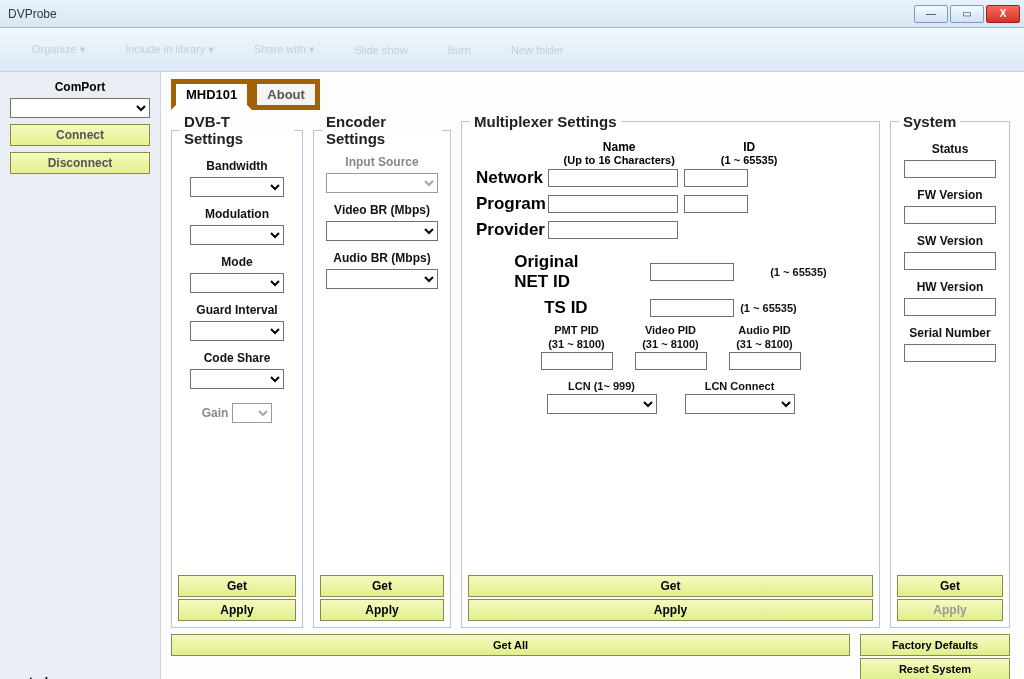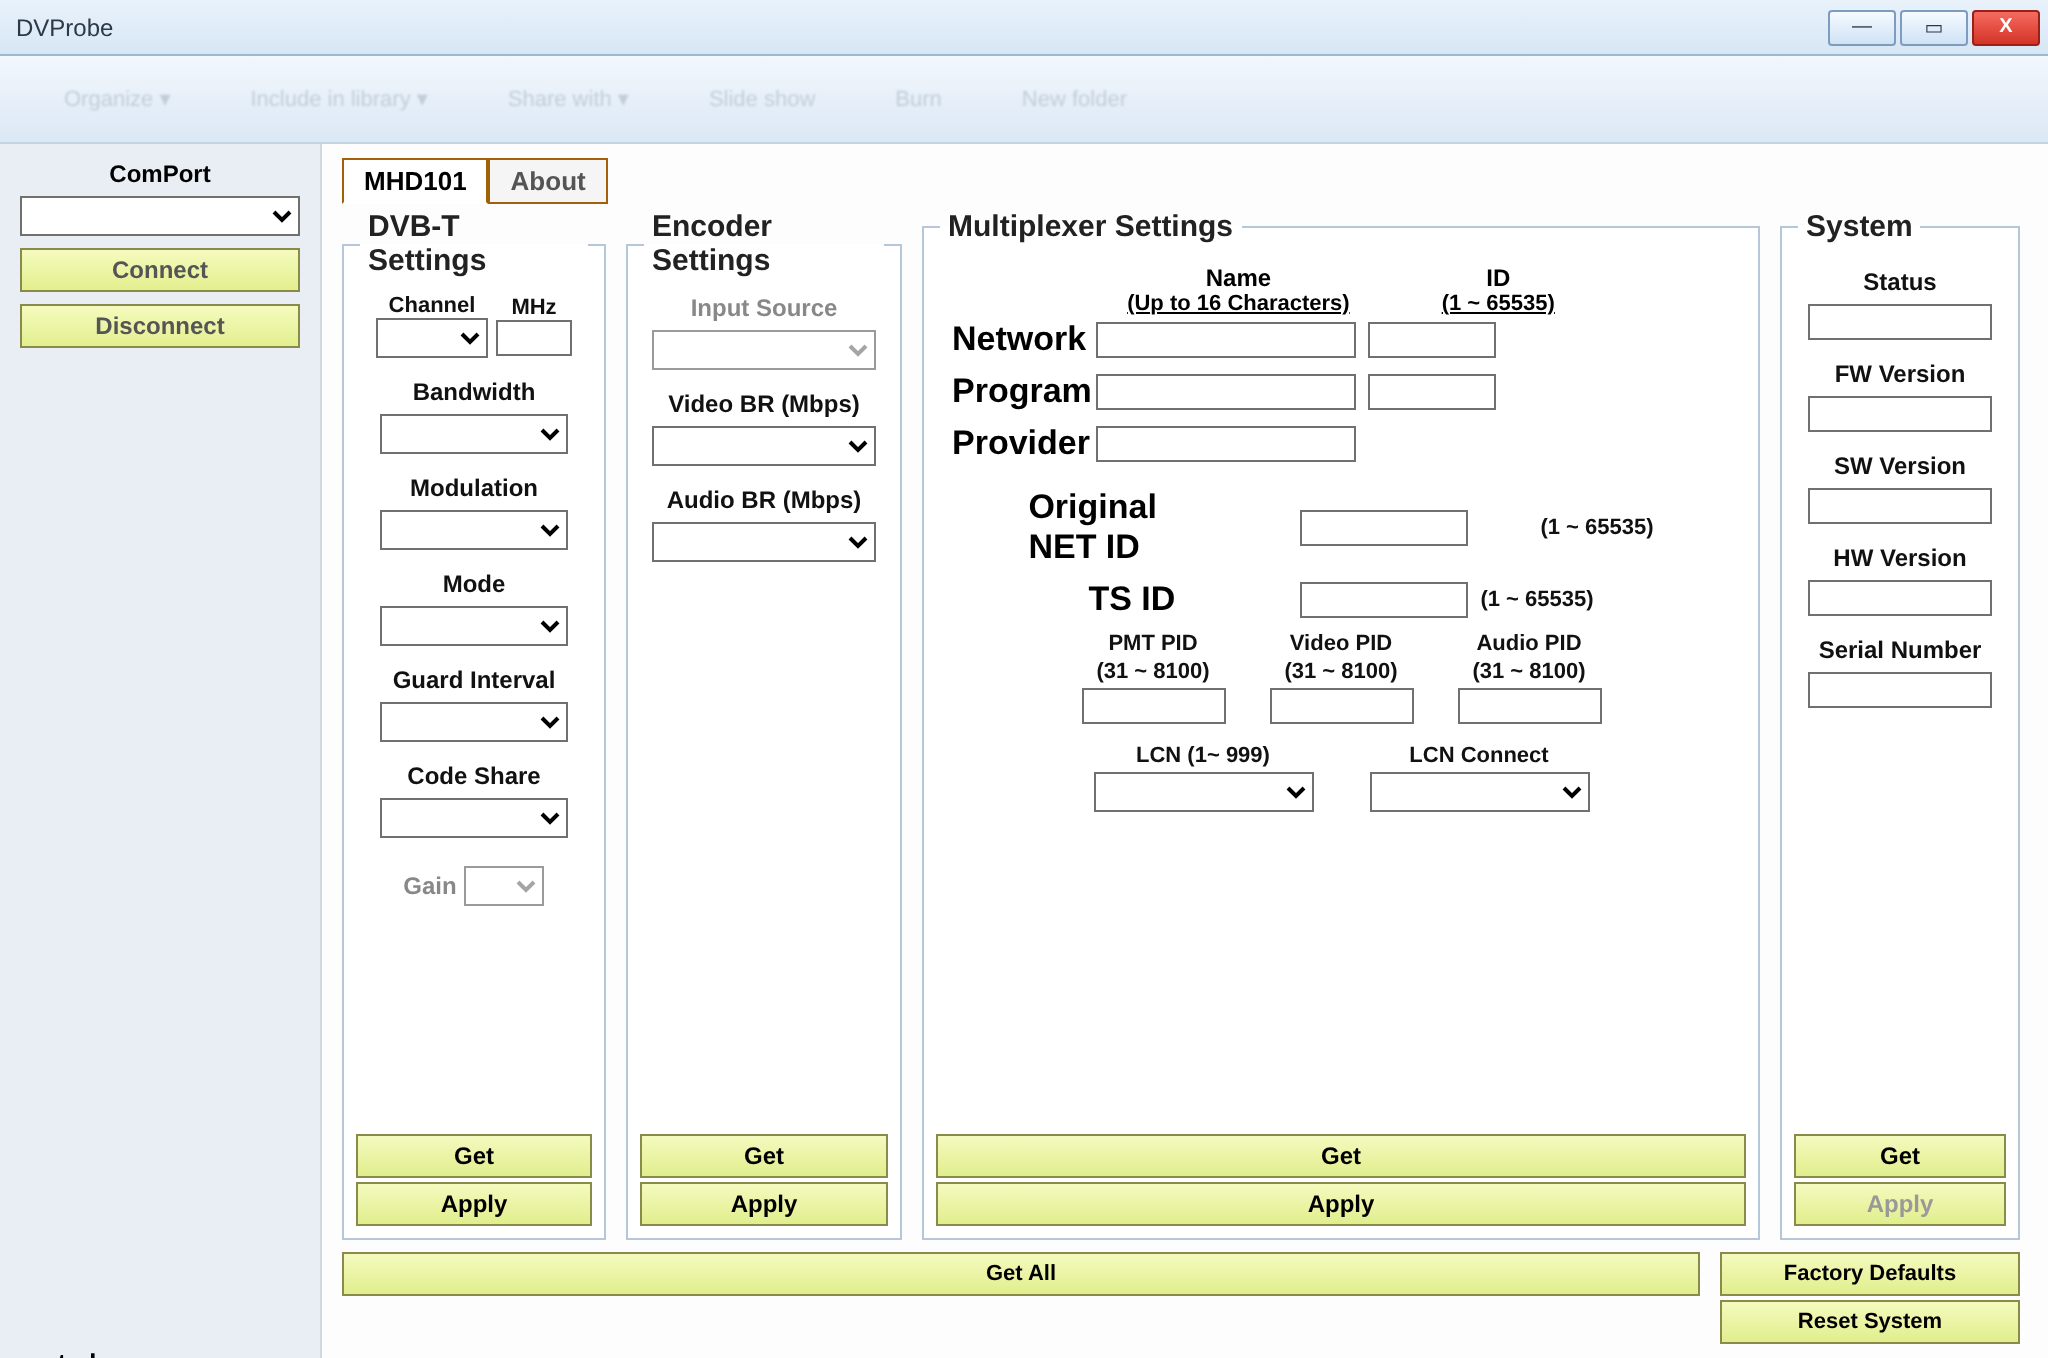--- a/index.html
+++ b/index.html
@@ -87,21 +87,21 @@
     background:#fdfdfd;
     border-left:1px solid #d0d8e0;
     padding:6px 14px 8px 10px;
     overflow:hidden;
   }
   .tabs {
     display:flex; gap:0;
     margin-bottom:0;
   }
   .tab {
-    border:1px solid #a16207;
+    border:5px solid #a16207;
     padding:3px 10px;
     font-weight:bold; font-size:13px;
     background:#fff;
     position:relative; top:1px;
   }
   .tab.active { background:#fff; z-index:2; border-bottom-color:#fff;}
   .tab.inactive { color:#555; background:#f5f5f5; }
 
   .panelrow {
     display:flex; gap:10px;
@@ -186,21 +186,21 @@
     display:flex; align-items:center; justify-content:center;
     font-weight:bold; font-size:15px; font-style:italic;
     margin-left: 36px;
   }
 
   .muxlabels { width:100%; padding:6px 6px 0 6px;}
   .muxrow { display:flex; align-items:center; gap:6px; margin-bottom:6px;}
   .muxrow .rowlabel { width:66px; text-align:left; font-weight:bold; font-size:17px;}
   .muxheader { display:flex; justify-content:center; gap:46px; margin-bottom:2px;}
   .muxheader div { font-weight:bold; font-size:12px; text-align:center;}
-  .muxheader .sub { font-size:11px; font-weight:bold;text-decoration:underline;}
+  .muxheader .sub { font-size:11px; font-weight:bold;}
   .tripcol { display:flex; justify-content:center; gap:22px; width:100%; margin-top:6px;}
   .tripcol .col { display:flex; flex-direction:column; align-items:center; gap:2px;}
   .dualcol { display:flex; justify-content:center; gap:28px; margin-top:10px;}
   .dualcol .col { display:flex; flex-direction:column; align-items:center; gap:2px;}
   .spacer { flex:1; }
 </style>
 </head>
 <body>
 
 <div class="titlebar">
@@ -247,30 +247,20 @@
   <div class="mainarea">
     <div class="tabs">
       <div class="tab active"><span>MHD101</span></div>
       <div class="tab inactive"><span>About</span></div>
     </div>
 
     <div class="panelrow">
 
       <fieldset class="group group-dvb">
         <legend>DVB-T Settings</legend>
-        <div class="row">
-          <div style="display:flex;flex-direction:column;align-items:center;">
-            <div class="lbl small">Channel</div>
-            <select class="drop sm"></select>
-          </div>
-          <div style="display:flex;flex-direction:column;align-items:center;">
-            <div class="lbl small">MHz</div>
-            <input class="tbx sm" style="">
-          </div>
-        </div>
         <div class="lbl">Bandwidth</div>
         <select class="drop"></select>
         <div class="lbl">Modulation</div>
         <select class="drop"></select>
         <div class="lbl">Mode</div>
         <select class="drop"></select>
         <div class="lbl">Guard Interval</div>
         <select class="drop"></select>
         <div class="lbl">Code Share</div>
         <select class="drop"></select>

